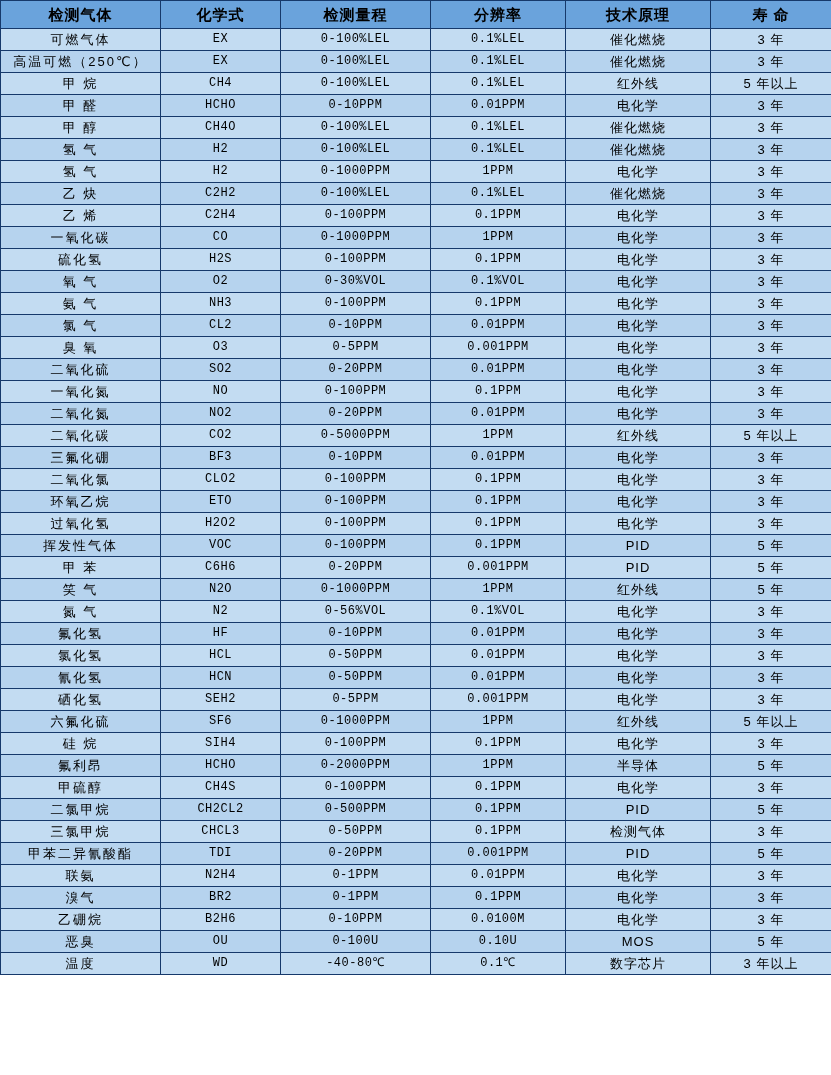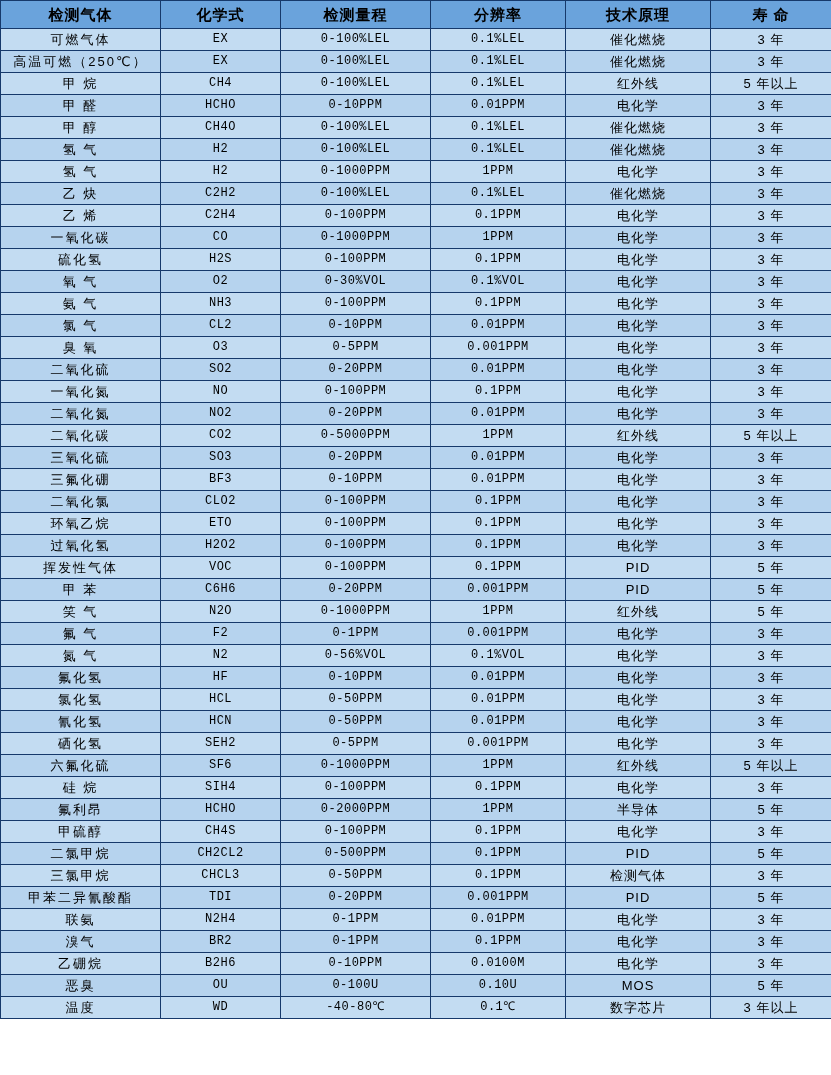--- a/index.html
+++ b/index.html
@@ -233,28 +233,20 @@
       </tr>
       <tr>
         <td class="col-name">二氧化碳</td>
         <td class="col-formula">CO2</td>
         <td class="col-range">0-5000PPM</td>
         <td class="col-res">1PPM</td>
         <td class="col-tech">红外线</td>
         <td class="col-life">5 年以上</td>
       </tr>
       <tr>
-        <td class="col-name">三氧化硫</td>
-        <td class="col-formula">SO3</td>
-        <td class="col-range">0-20PPM</td>
-        <td class="col-res">0.01PPM</td>
-        <td class="col-tech">电化学</td>
-        <td class="col-life">3 年</td>
-      </tr>
-      <tr>
         <td class="col-name">三氟化硼</td>
         <td class="col-formula">BF3</td>
         <td class="col-range">0-10PPM</td>
         <td class="col-res">0.01PPM</td>
         <td class="col-tech">电化学</td>
         <td class="col-life">3 年</td>
       </tr>
       <tr>
         <td class="col-name">二氧化氯</td>
         <td class="col-formula">CLO2</td>
@@ -295,28 +287,20 @@
         <td class="col-tech">PID</td>
         <td class="col-life">5 年</td>
       </tr>
       <tr>
         <td class="col-name">笑 气</td>
         <td class="col-formula">N2O</td>
         <td class="col-range">0-1000PPM</td>
         <td class="col-res">1PPM</td>
         <td class="col-tech">红外线</td>
         <td class="col-life">5 年</td>
-      </tr>
-      <tr>
-        <td class="col-name">氟 气</td>
-        <td class="col-formula">F2</td>
-        <td class="col-range">0-1PPM</td>
-        <td class="col-res">0.001PPM</td>
-        <td class="col-tech">电化学</td>
-        <td class="col-life">3 年</td>
       </tr>
       <tr>
         <td class="col-name">氮 气</td>
         <td class="col-formula">N2</td>
         <td class="col-range">0-56%VOL</td>
         <td class="col-res">0.1%VOL</td>
         <td class="col-tech">电化学</td>
         <td class="col-life">3 年</td>
       </tr>
       <tr>

